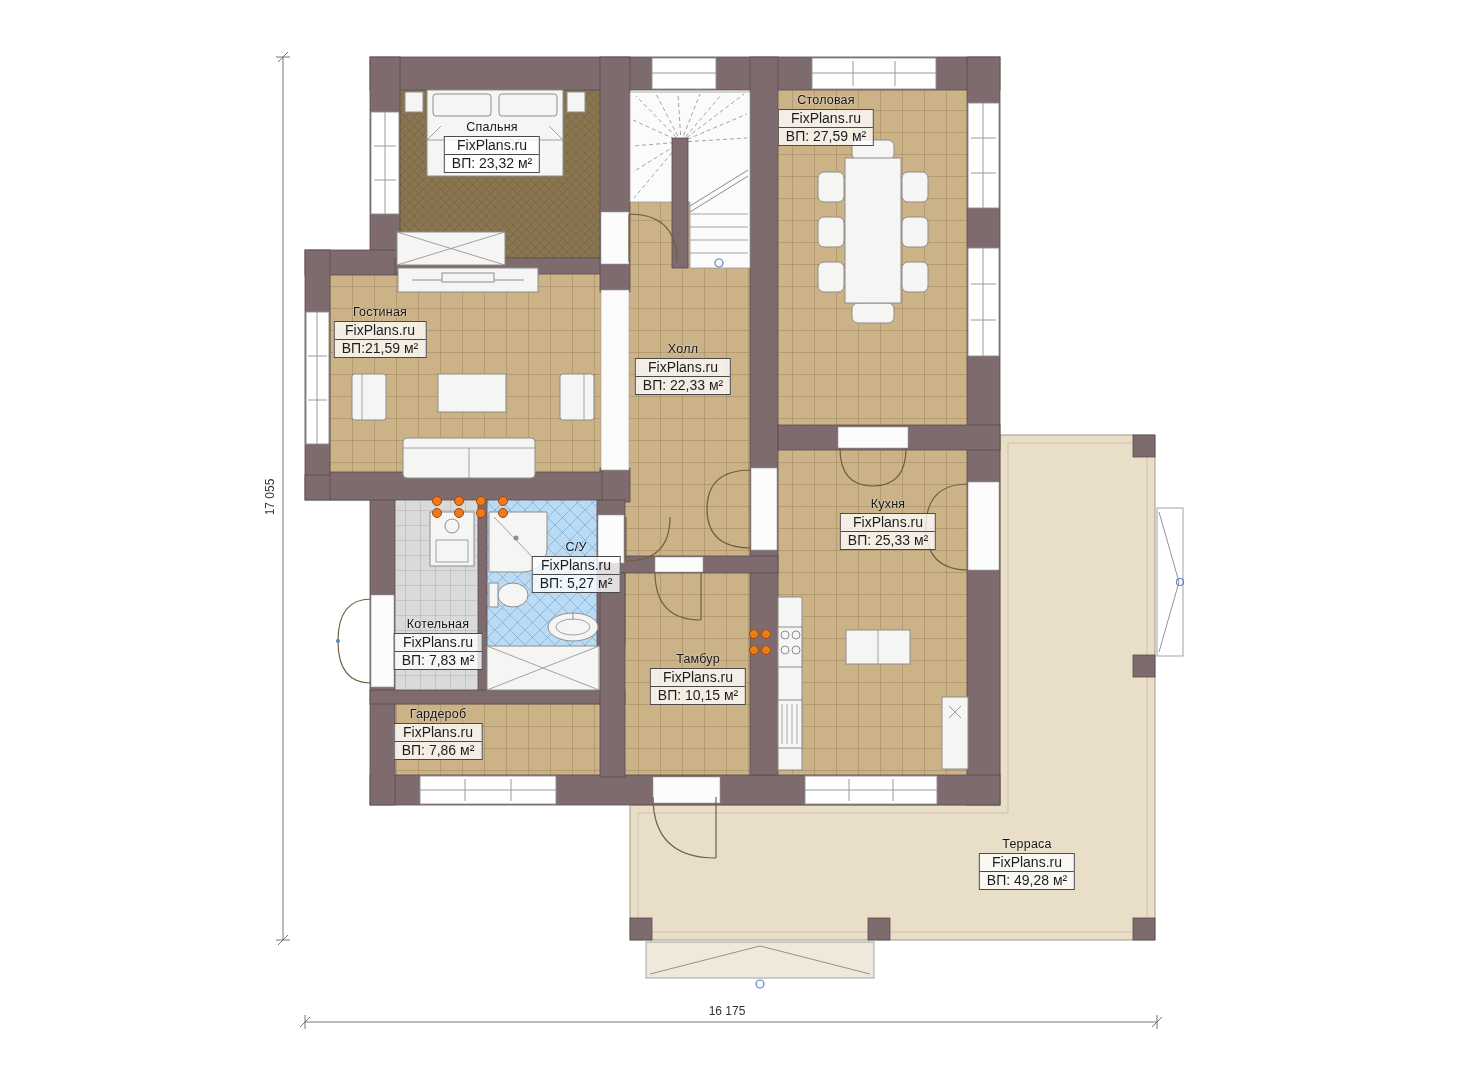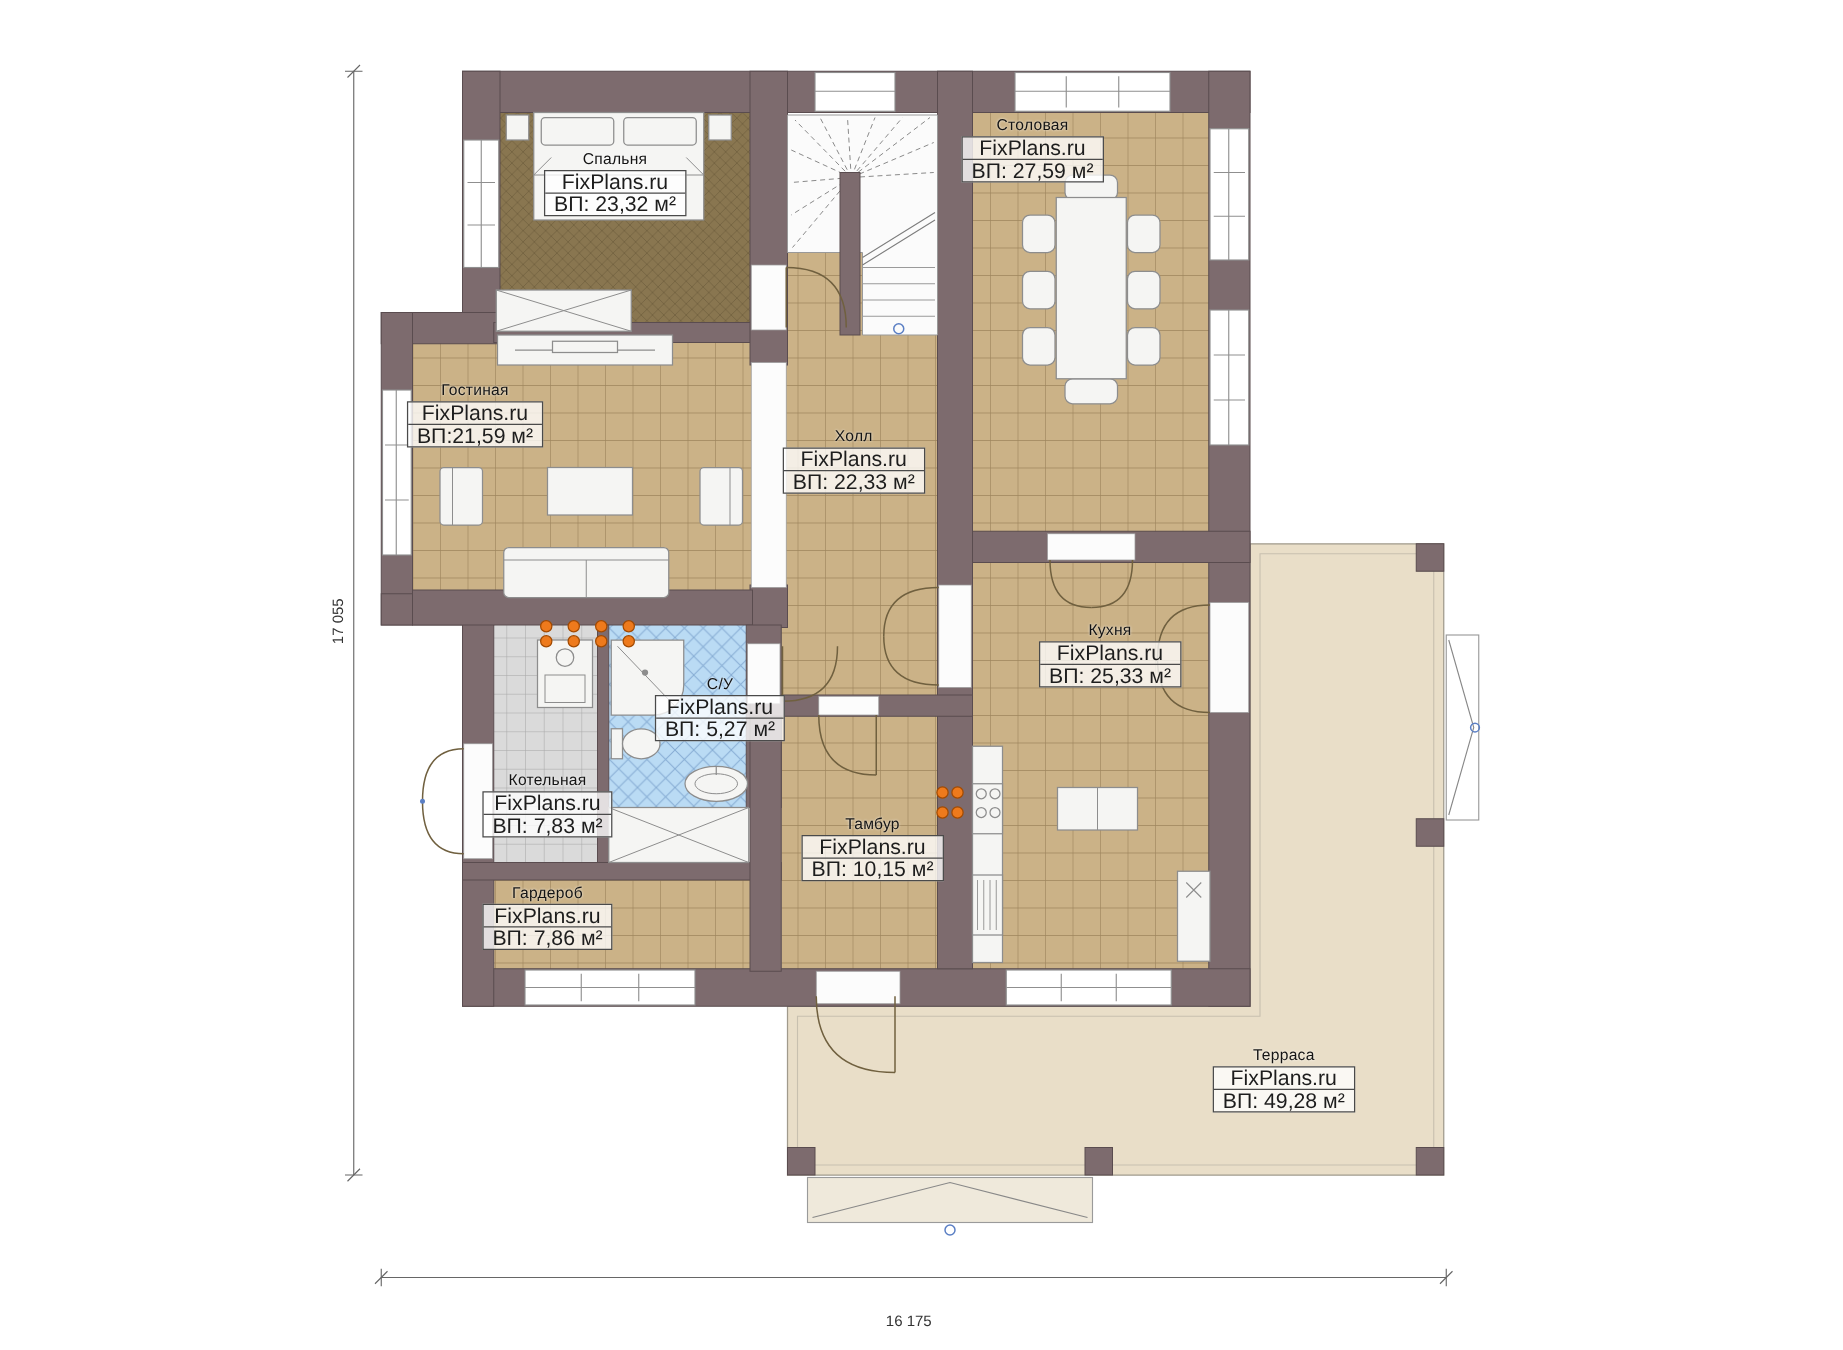--- a/index.html
+++ b/index.html
@@ -13,29 +13,29 @@
     font-family:"Liberation Sans", sans-serif;
   }
   .room-name {
     font-size:12.5px; font-weight:normal; color:#141414; margin-bottom:2px;
     letter-spacing:.2px; white-space:nowrap; text-shadow:0 0 2px rgba(255,255,255,.9);
   }
   .room-box {
     display:inline-block; background:rgba(255,255,255,.78); border:1px solid #4a4a4a;
   }
   .room-box-row {
-    padding:0 7px; font-size:17px; color:#1d1d1d; line-height:17px;
+    padding:0 7px; font-size:14px; color:#1d1d1d; line-height:17px;
     border-bottom:1px solid #4a4a4a; white-space:nowrap;
   }
   .room-box-row:last-child { border-bottom:none; }
   .dim-label {
     position:absolute; font-size:12px; color:#333; z-index:4; text-align:center; white-space:nowrap;
   }
   .dim-left { left:238px; top:490px; width:64px; transform:rotate(-90deg); }
-  .dim-bottom { left:695px; top:1050px; width:64px; }
+  .dim-bottom { left:695px; top:1004px; width:64px; }
 </style>
 </head>
 <body>
 
 <div id="canvas">
 
 <svg id="plan-svg" width="1474" height="1080" viewBox="0 0 1474 1080" xmlns="http://www.w3.org/2000/svg">
   <defs>
     <pattern id="gTan" width="22" height="22" patternUnits="userSpaceOnUse">
       <rect width="22" height="22" fill="#cbb287"></rect>

